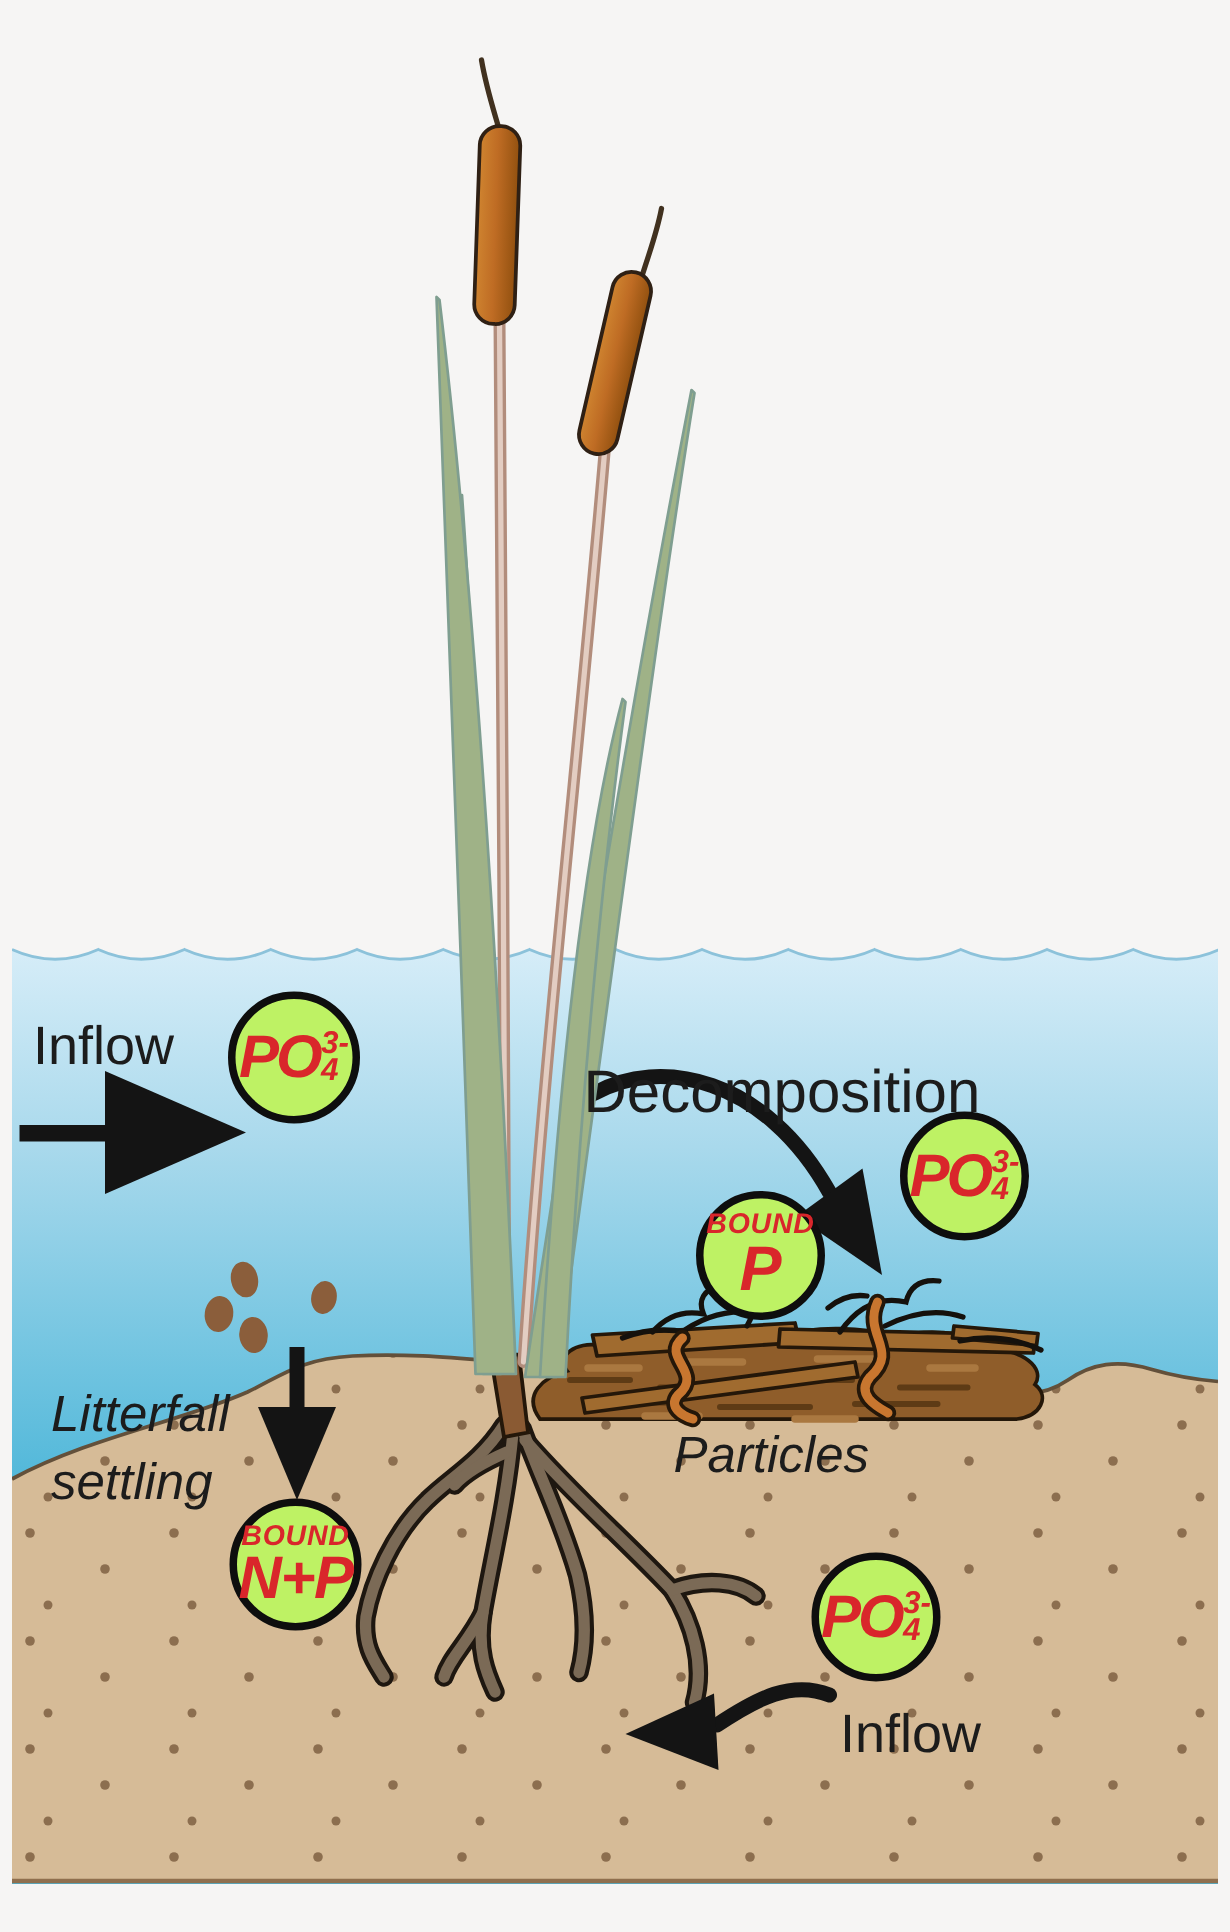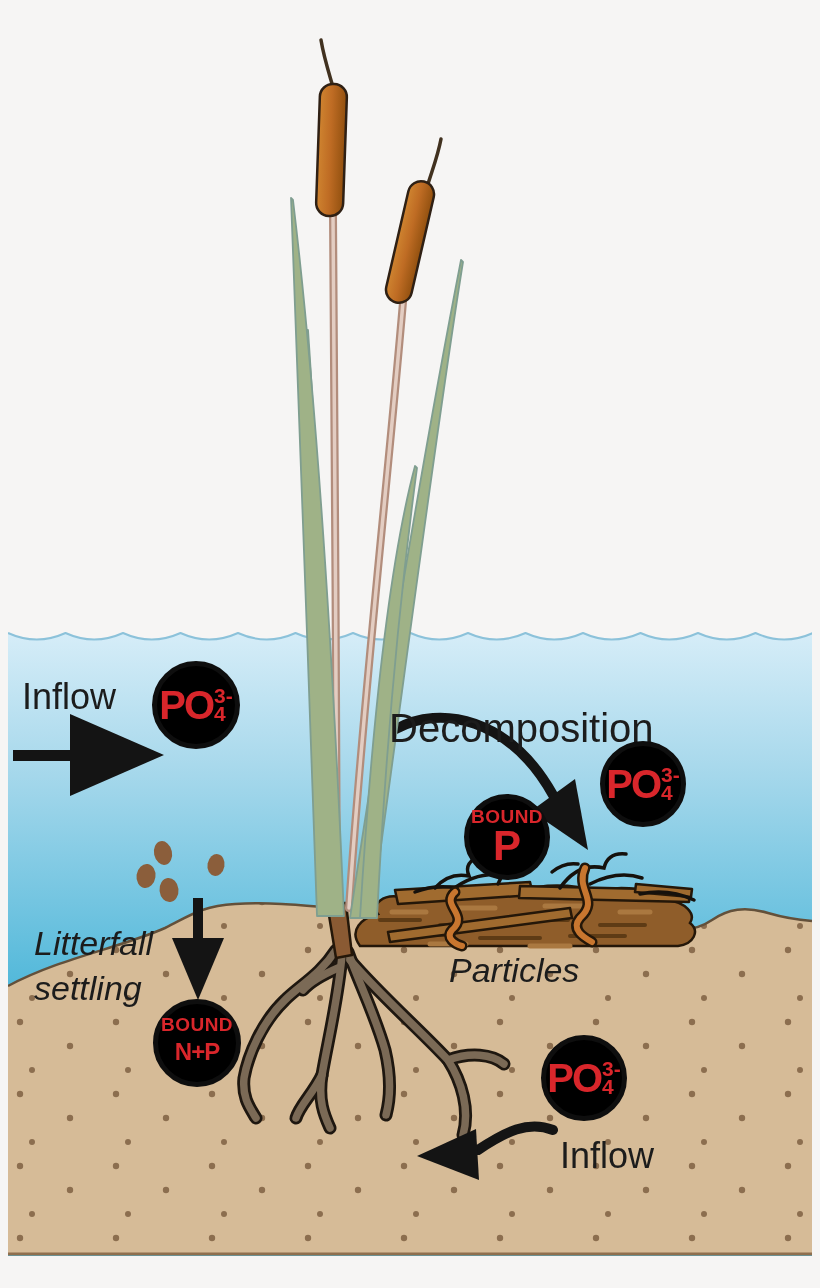--- a/index.html
+++ b/index.html
@@ -9,36 +9,36 @@
   }
   .scene{position:absolute;left:0;top:0;}
   .lbl{position:absolute;color:#1c1c1c;white-space:nowrap;}
   .lbl-inflow{left:22px;top:676px;font-size:36px;}
   .lbl-decomposition{left:389px;top:672px;font-size:40px;margin-top:34px;}
   .lbl-particles{left:34px;top:921px;font-size:34px;font-style:italic;line-height:45px;white-space:normal;}
   .lbl-litterfall{left:449px;top:951px;font-size:34px;font-style:italic;}
   .lbl-uptake{left:560px;top:1135px;font-size:36px;}
   .node{
     position:absolute;width:88px;height:88px;border-radius:50%;
-    background:#000000;border:5px solid #0e0e0e;box-sizing:border-box;
+    background:#bef264;border:5px solid #0e0e0e;box-sizing:border-box;
     display:flex;flex-direction:column;align-items:center;justify-content:center;
-    color:#d9262b;font-weight:bold;
+    color:#d9262b;font-weight:bold;font-style:italic;
   }
   .node-po4-inflow{left:152px;top:661px;}
   .node-no3{left:153px;top:749px;}
   .node-bound-p{left:464px;top:794px;width:86px;height:86px;}
   .node-po4-decomp{left:600px;top:741px;width:86px;height:86px;}
   .node-bound-np{left:153px;top:999px;}
   .node-po4-uptake{left:541px;top:1035px;width:86px;height:86px;}
   .formula{display:flex;align-items:center;}
   .f-main{font-size:40px;line-height:38px;font-weight:700;letter-spacing:-2px;}
   .f-stack{display:flex;flex-direction:column;font-size:21px;line-height:18px;font-weight:700;margin-left:1px;}
   .bound-label{font-size:19px;line-height:18px;font-weight:700;letter-spacing:.5px;}
   .bound-symbol{font-size:42px;line-height:40px;font-weight:700;}
-  .bound-symbol.small{font-size:24px;line-height:36px;letter-spacing:-1px;}
+  .bound-symbol.small{font-size:40px;line-height:36px;letter-spacing:-1px;}
 </style>
 </head>
 <body>
 
 <div class="stage">
 
   <svg class="scene" width="820" height="1288" viewBox="0 0 820 1288">
     <defs>
       <linearGradient id="waterGrad" gradientUnits="userSpaceOnUse" x1="0" y1="632" x2="0" y2="1010">
         <stop offset="0" stop-color="#d6edf8"></stop>

